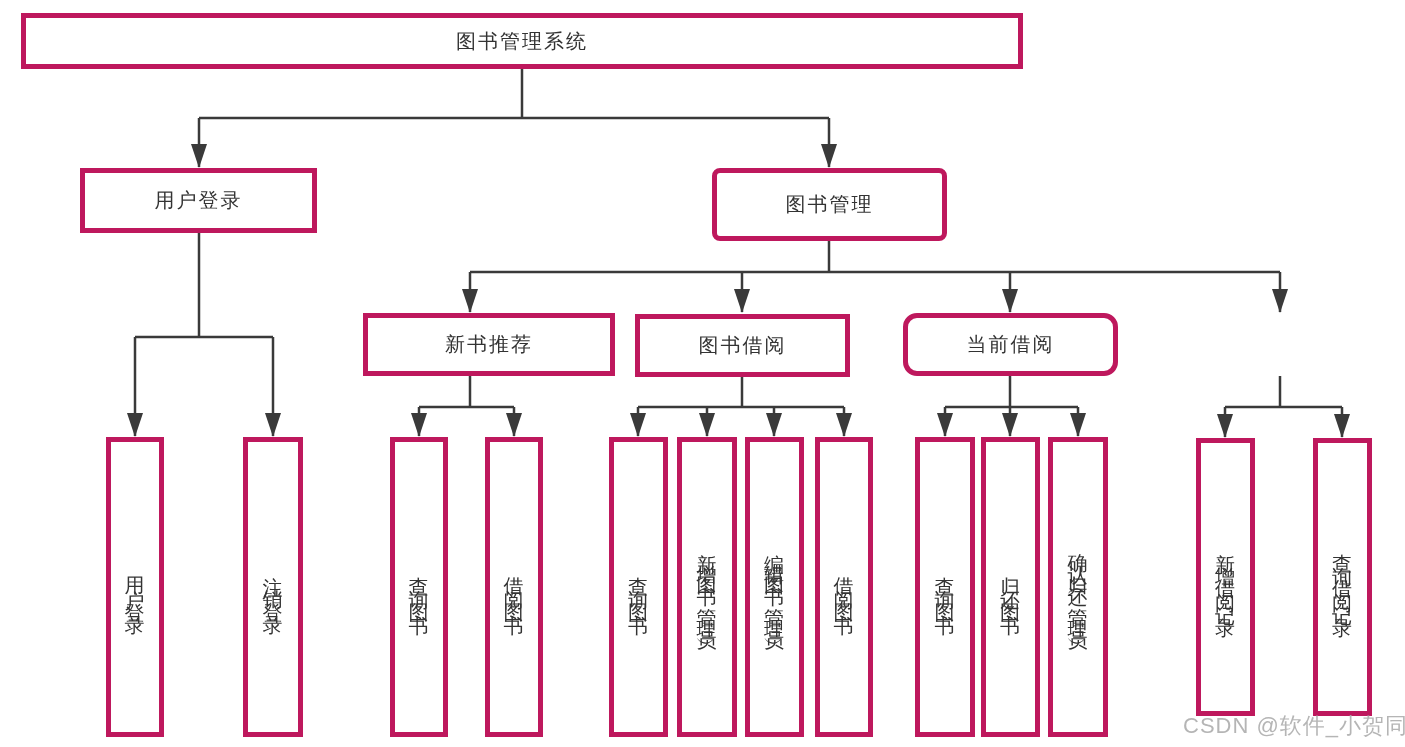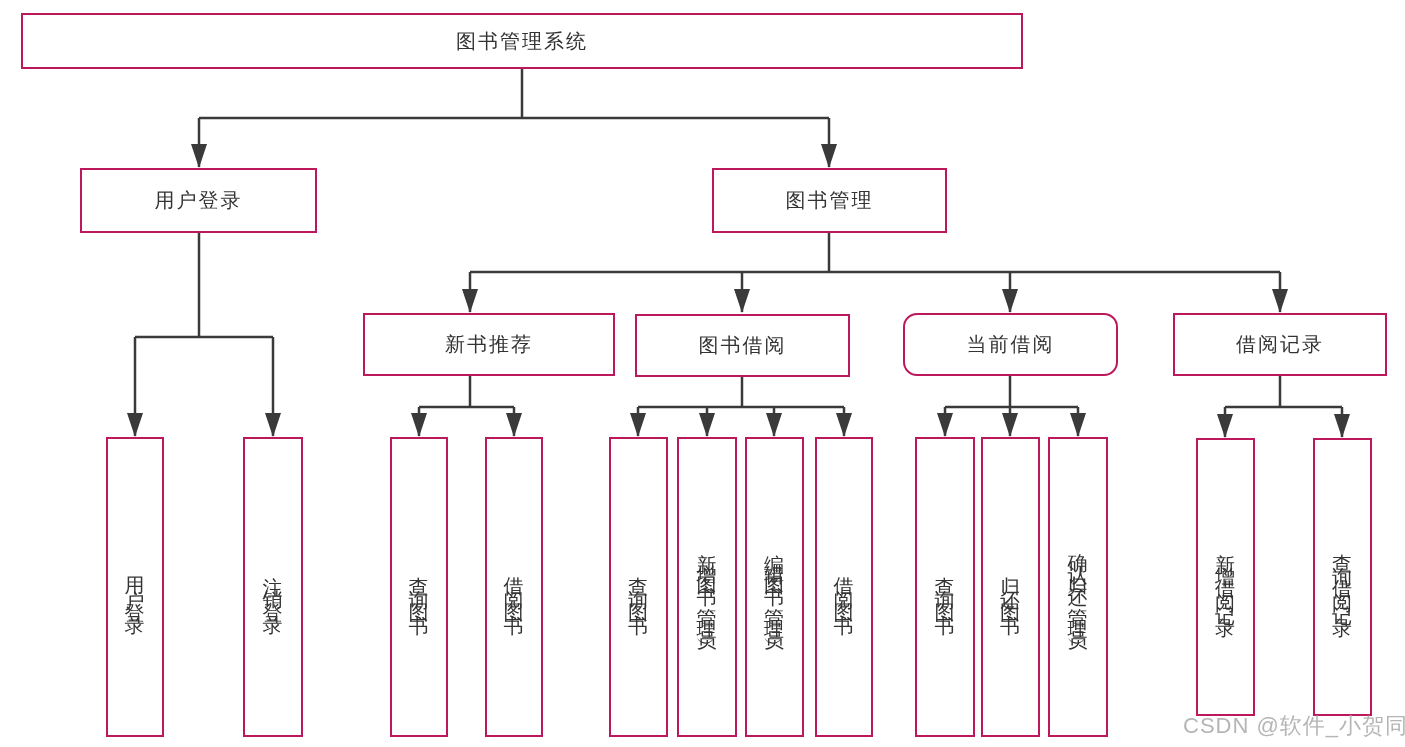--- a/index.html
+++ b/index.html
@@ -14,21 +14,21 @@
   }
   svg.wires {
     position: absolute;
     left: 0; top: 0;
     z-index: 1;
   }
   .node {
     position: absolute;
     box-sizing: border-box;
     background: #ffffff;
-    border: 2px solid #be185d;
+    border: 5px solid #be185d;
     z-index: 2;
     display: flex;
     align-items: center;
     justify-content: center;
   }
   .node.h {
     font-size: 20px;
     letter-spacing: 2px;
     white-space: nowrap;
   }
@@ -105,26 +105,25 @@
       <path d="M1280,376 V407"></path>
       <path d="M1225,407 H1342"></path>
       <path d="M1225,407 V437" marker-end="url(#arrow)"></path>
       <path d="M1342,407 V437" marker-end="url(#arrow)"></path>
     </g>
   </svg>
 
   <div class="node h" style="left:21px; top:13px; width:1002px; height:56px;">图书管理系统</div>
 
   <div class="node h" style="left:80px; top:168px; width:237px; height:65px;">用户登录</div>
-  <div class="node h" style="left:712px; top:168px; width:235px; height:65px;">图书管理</div>
+  <div class="node h" style="left:712px; top:168px; width:235px; height:73px;border-radius:8px;">图书管理</div>
 
   <div class="node h" style="left:363px; top:313px; width:252px; height:63px;">新书推荐</div>
   <div class="node h" style="left:635px; top:314px; width:215px; height:63px;">图书借阅</div>
   <div class="node h" style="left:903px; top:313px; width:215px; height:63px;border-radius:14px;">当前借阅</div>
-  <div class="node h" style="left:1173px; top:313px; width:214px; height:63px;">借阅记录</div>
 
   <div class="node v" style="left:106px; top:437px; width:58px; height:300px;">
     <span class="vtext">用户登录</span>
   </div>
   <div class="node v" style="left:243px; top:437px; width:60px; height:300px;">
     <span class="vtext">注销登录</span>
   </div>
 
   <div class="node v" style="left:390px; top:437px; width:58px; height:300px;">
     <span class="vtext">查询图书</span>

